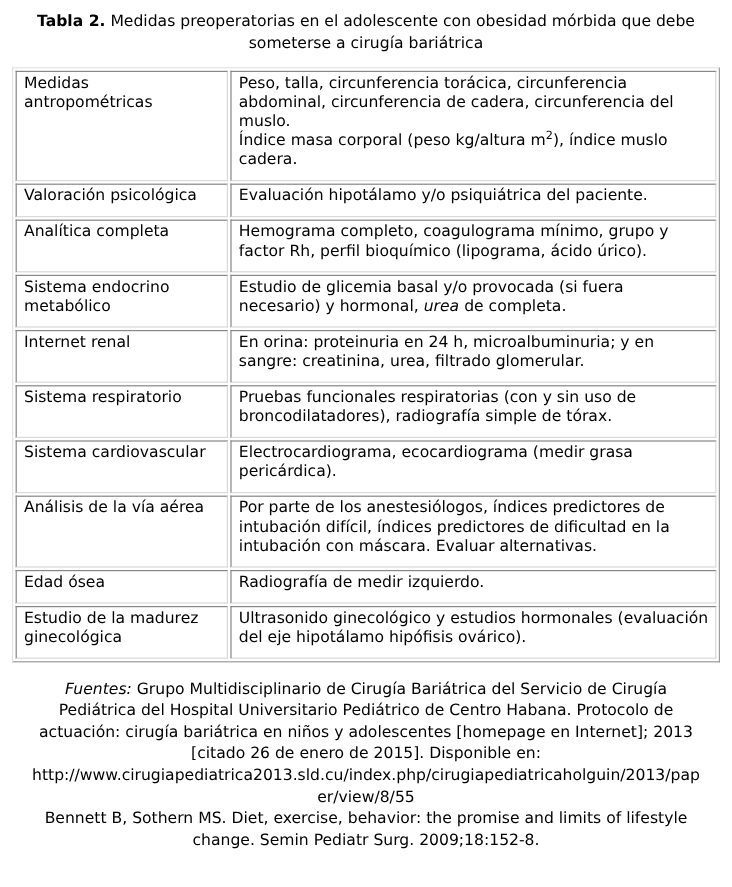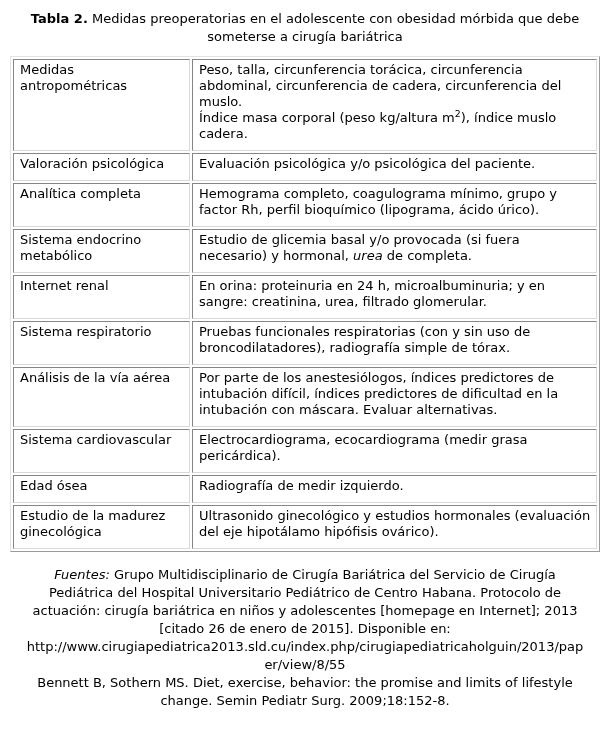--- a/index.html
+++ b/index.html
@@ -62,45 +62,45 @@
 
   <table class="measures">
     <tbody>
       <tr>
         <td class="col-measure">Medidas antropométricas</td>
         <td class="col-desc"><span>Peso, talla, circunferencia torácica, circunferencia abdominal, circunferencia de cadera, circunferencia del muslo.
 Índice masa corporal (peso kg/altura m</span><span class="seg-sup">2</span><span>), índice muslo cadera.</span></td>
       </tr>
       <tr>
         <td class="col-measure">Valoración psicológica</td>
-        <td class="col-desc">Evaluación psicológica y/o psicológica del paciente.</td>
+        <td class="col-desc">Evaluación hipotálamo y/o psiquiátrica del paciente.</td>
       </tr>
       <tr>
         <td class="col-measure">Analítica completa</td>
         <td class="col-desc">Hemograma completo, coagulograma mínimo, grupo y factor Rh, perfil bioquímico (lipograma, ácido úrico).</td>
       </tr>
       <tr>
         <td class="col-measure">Sistema endocrino metabólico</td>
         <td class="col-desc"><span>Estudio de glicemia basal y/o provocada (si fuera necesario) y hormonal, </span><span class="seg-italic">urea</span><span> de completa.</span></td>
       </tr>
       <tr>
         <td class="col-measure">Internet renal</td>
         <td class="col-desc">En orina: proteinuria en 24 h, microalbuminuria; y en sangre: creatinina, urea, filtrado glomerular.</td>
       </tr>
       <tr>
         <td class="col-measure">Sistema respiratorio</td>
         <td class="col-desc">Pruebas funcionales respiratorias (con y sin uso de broncodilatadores), radiografía simple de tórax.</td>
       </tr>
       <tr>
+        <td class="col-measure">Sistema cardiovascular</td>
+        <td class="col-desc">Electrocardiograma, ecocardiograma (medir grasa pericárdica).</td>
+      </tr>
+      <tr>
         <td class="col-measure">Análisis de la vía aérea</td>
         <td class="col-desc">Por parte de los anestesiólogos, índices predictores de intubación difícil, índices predictores de dificultad en la intubación con máscara. Evaluar alternativas.</td>
-      </tr>
-      <tr>
-        <td class="col-measure">Sistema cardiovascular</td>
-        <td class="col-desc">Electrocardiograma, ecocardiograma (medir grasa pericárdica).</td>
       </tr>
       <tr>
         <td class="col-measure">Edad ósea</td>
         <td class="col-desc">Radiografía de medir izquierdo.</td>
       </tr>
       <tr>
         <td class="col-measure">Estudio de la madurez ginecológica</td>
         <td class="col-desc">Ultrasonido ginecológico y estudios hormonales (evaluación del eje hipotálamo hipófisis ovárico).</td>
       </tr>
     </tbody>

